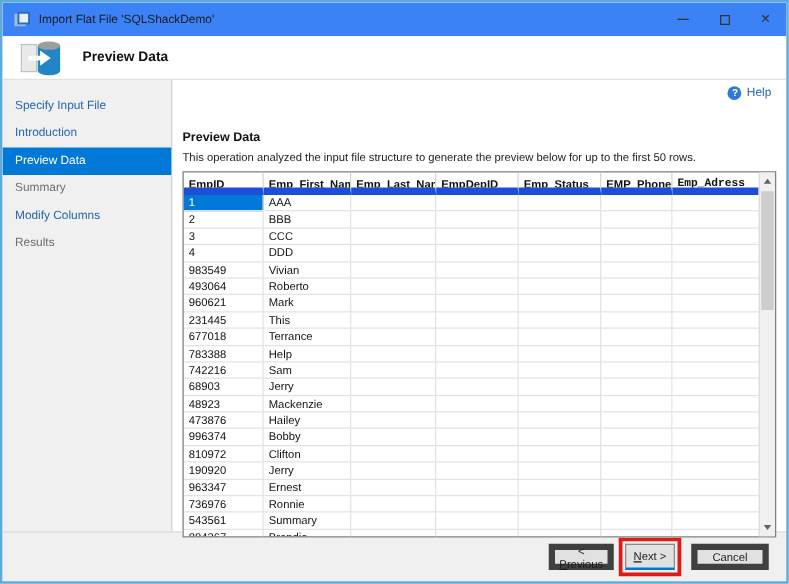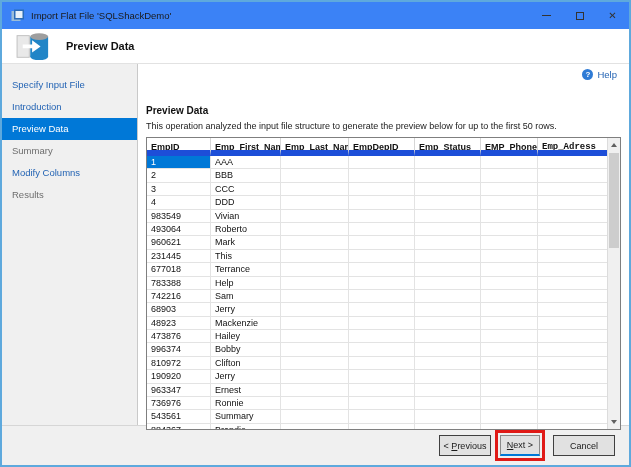--- a/index.html
+++ b/index.html
@@ -52,21 +52,21 @@
   
   .vscroll{ width:13px; flex:0 0 13px; background:#f0f0f0; border-left:1px solid #dcdcdc; display:flex; flex-direction:column; }
   .sb-btn{ height:14px; display:flex; align-items:center; justify-content:center; }
   .arrow-up{ width:0; height:0; border-left:3.5px solid transparent; border-right:3.5px solid transparent; border-bottom:4px solid #606060; }
   .arrow-down{ width:0; height:0; border-left:3.5px solid transparent; border-right:3.5px solid transparent; border-top:4px solid #606060; }
   .sb-track{ flex:1 1 auto; position:relative; }
   .sb-thumb{ position:absolute; top:1px; left:1px; right:1px; height:95px; background:#cdcdcd; }
   
   .footer{ height:40px; background:#f0f0f0; border-top:1px solid #d6d6d6; display:flex; align-items:center; justify-content:flex-end; padding-right:14px; }
   .btn{ font-family:"Liberation Sans", sans-serif; font-size:9px; color:#1a1a1a; background:#e1e1e1;
-        border:1px solid #404040; height:21px; display:inline-flex; align-items:center; justify-content:center; cursor:default; }
+        border:5px solid #404040; height:21px; display:inline-flex; align-items:center; justify-content:center; cursor:default; }
   .btn .ul{ text-decoration:underline; }
   .btn-previous{ width:52px; }
   .red-box{ border:3px solid #e01a17; padding:2px; margin-left:4px; margin-right:8px; background:#f0f0f0; display:inline-flex; }
   .btn-next{ width:40px; border:1px solid #8a8a8a; border-bottom:2px solid #0078d7;align-items:center; }
   .btn-cancel{ width:62px; }
 </style>
 </head>
 <body>
 
 <div class="window">

